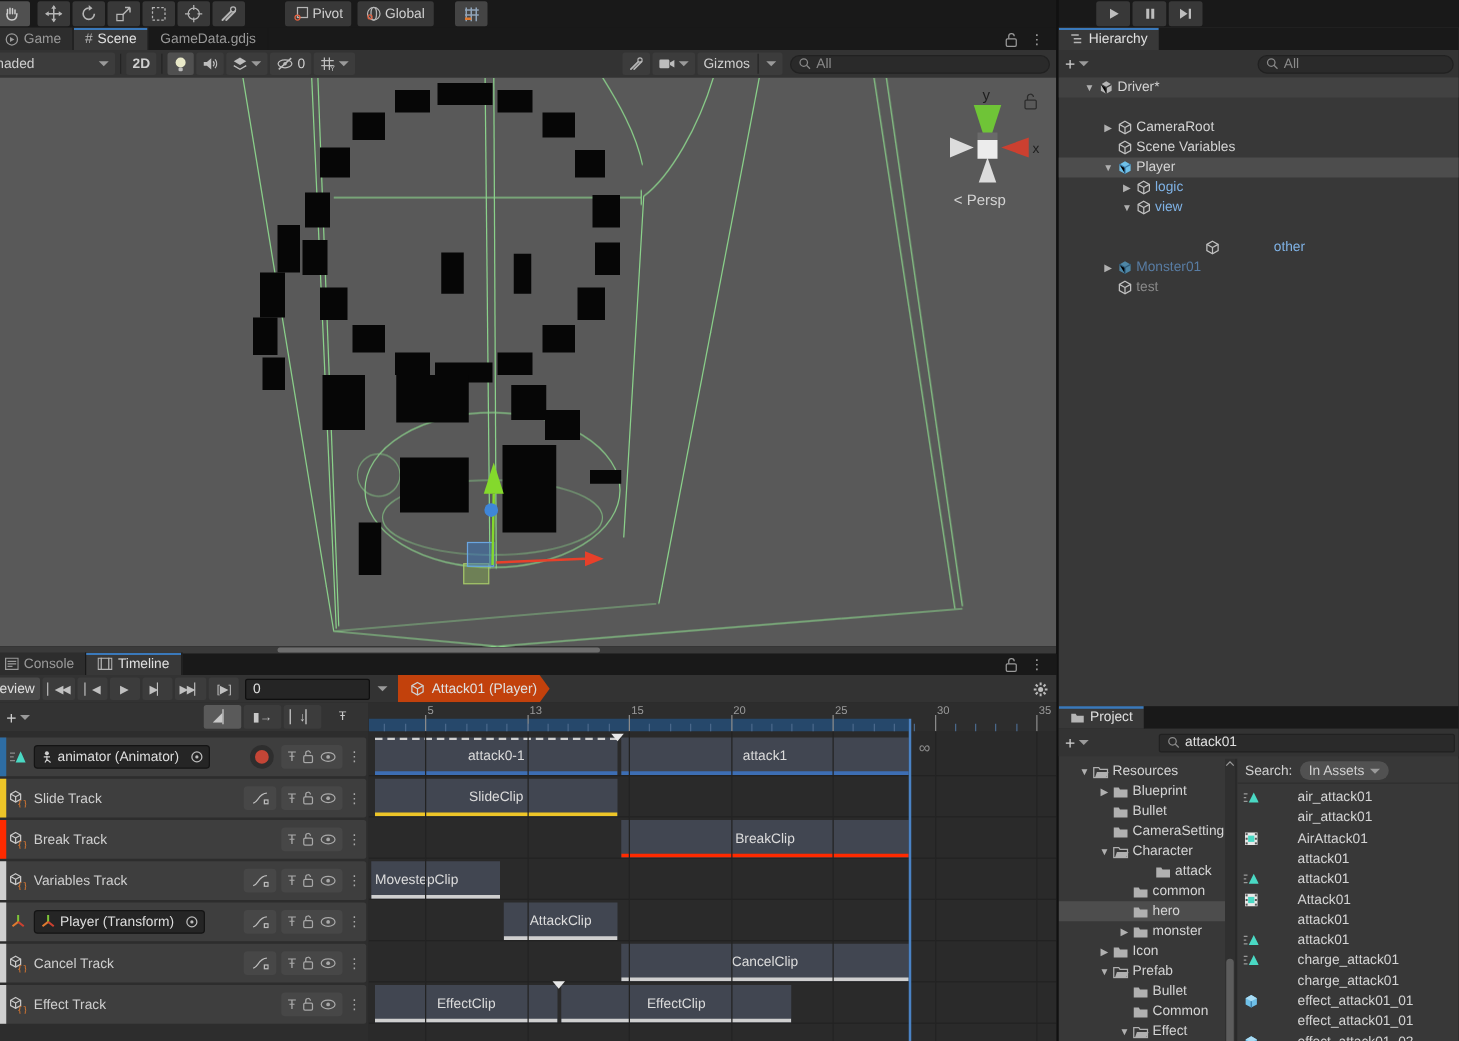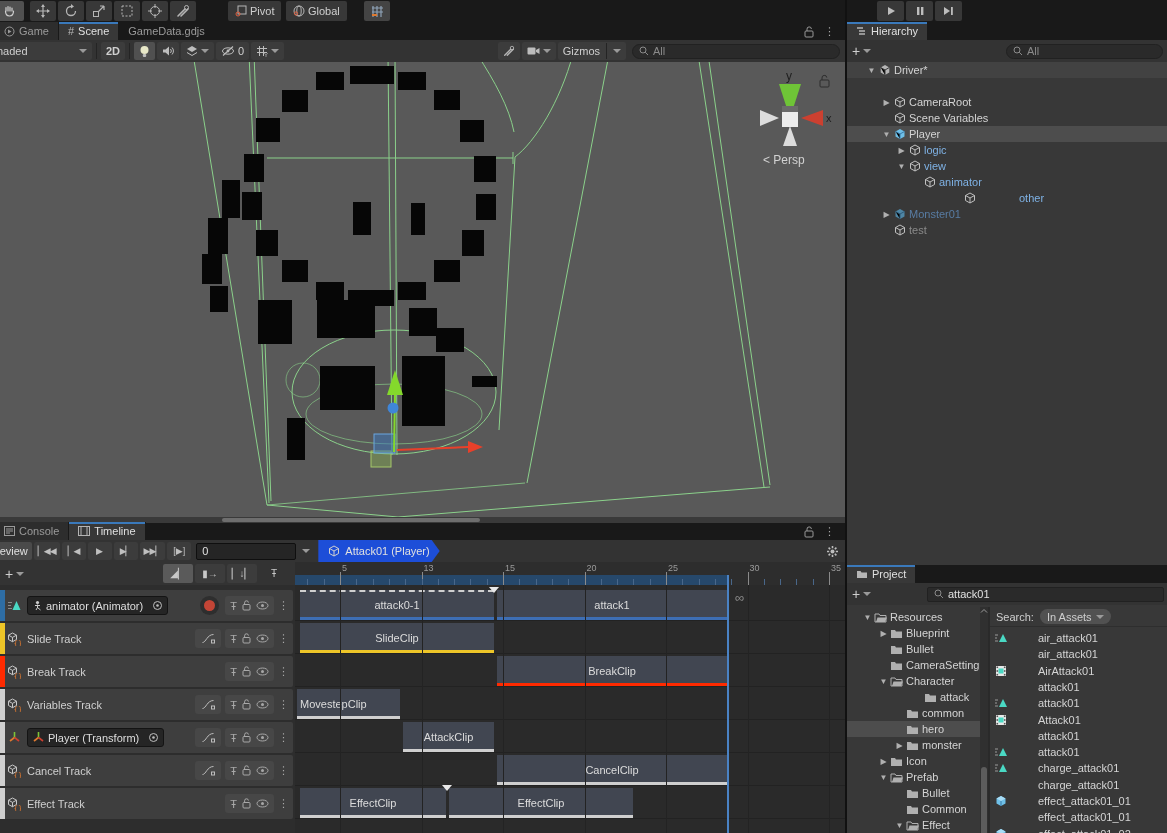--- a/index.html
+++ b/index.html
@@ -462,30 +462,20 @@
         <div class="treerow" style="top: 96px; padding-left: 48px;">
           <span class="tw arr">▼</span>
           <span class="tw">
             <svg width="12" height="12" viewBox="0 0 12 12">
               <path d="M6 1l4.5 2.5v5L6 11 1.5 8.5v-5z" stroke="#c0c0c0" fill="none"></path>
               <path d="M6 11V6L1.5 3.5M6 6l4.5-2.5" stroke="#c0c0c0" fill="none"></path>
             </svg>
           </span>
           <span class="lbl prefab-blue">view</span>
         </div>
-        <div class="treerow" style="top: 112px; padding-left: 63px;">
-          <span class="tw arr"></span>
-          <span class="tw">
-            <svg width="12" height="12" viewBox="0 0 12 12">
-              <path d="M6 1l4.5 2.5v5L6 11 1.5 8.5v-5z" stroke="#c0c0c0" fill="none"></path>
-              <path d="M6 11V6L1.5 3.5M6 6l4.5-2.5" stroke="#c0c0c0" fill="none"></path>
-            </svg>
-          </span>
-          <span class="lbl prefab-blue">animator</span>
-        </div>
         <div class="treerow" style="top: 128px; padding-left: 63px; gap: 40px;">
           <span class="tw arr"></span>
           <span class="tw">
             <svg width="12" height="12" viewBox="0 0 12 12">
               <path d="M6 1l4.5 2.5v5L6 11 1.5 8.5v-5z" stroke="#c0c0c0" fill="none"></path>
               <path d="M6 11V6L1.5 3.5M6 6l4.5-2.5" stroke="#c0c0c0" fill="none"></path>
             </svg>
           </span>
           <span class="lbl prefab-blue">other</span>
         </div>
@@ -822,21 +812,21 @@
       <div class="tbtn">▏◀◀</div>
       <div class="tbtn">▏◀</div>
       <div class="tbtn" style="letter-spacing:0">▶</div>
       <div class="tbtn">▶▏</div>
       <div class="tbtn">▶▶▏</div>
       <div class="tbtn" style="letter-spacing:0">[▶]</div>
       <div style="width:100px;height:17px;background:#252525;border:1px solid #0f0f0f;border-radius:2px;display:flex;align-items:center;padding:0 5px;margin-left:4px;color:#e0e0e0">
         <span>0</span>
       </div>
       <span class="ddarrow" style="margin:0 8px 0 6px"></span>
-      <div style="display:flex;align-items:center;gap:5px;height:22px;padding:0 10px;background:#1d4ed8;clip-path:polygon(0 0,calc(100% - 8px) 0,100% 50%,calc(100% - 8px) 100%,0 100%)">
+      <div style="display:flex;align-items:center;gap:5px;height:22px;padding:0 10px;background:#c2410c;clip-path:polygon(0 0,calc(100% - 8px) 0,100% 50%,calc(100% - 8px) 100%,0 100%)">
         <svg width="12" height="12" viewBox="0 0 12 12">
             <path d="M6 1l4.5 2.5v5L6 11 1.5 8.5v-5z" stroke="#cfcfcf" fill="none"></path>
             <path d="M6 11V6L1.5 3.5M6 6l4.5-2.5" stroke="#cfcfcf" fill="none"></path>
           </svg>
         <span style="color:#e0e0e0">Attack01 (Player)</span>
       </div>
       <div style="position:absolute;right:6px">
         <svg width="13" height="13" viewBox="0 0 13 13">
             <circle cx="6.5" cy="6.5" r="2" fill="#bdbdbd"></circle>
             <g stroke="#bdbdbd" stroke-width="1.6">

